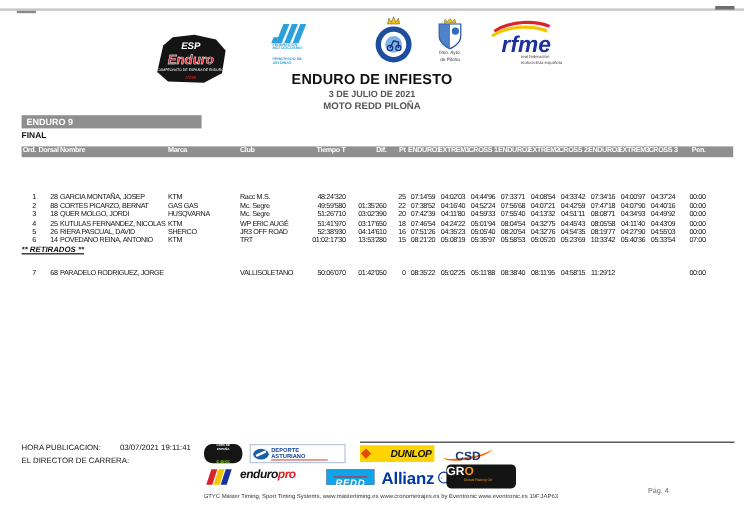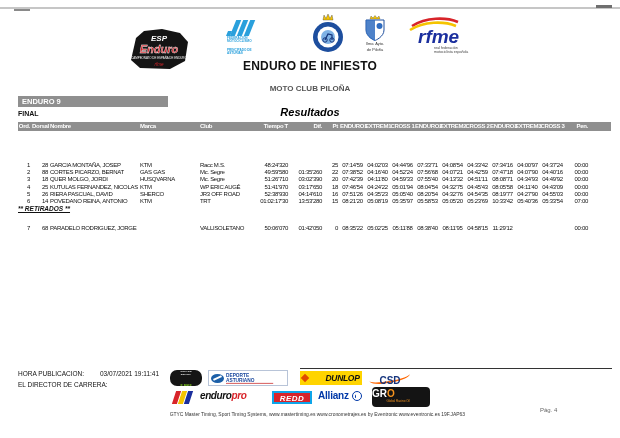--- a/index.html
+++ b/index.html
@@ -69,24 +69,24 @@
   .dunlop .dia { width:6px; height:6px; background:#e04b00; transform:rotate(45deg); }
   .dunlop .txt { font-size:8.5px; font-weight:900; font-style:italic; letter-spacing:-0.3px; color:#101010; }
   .csd { width:44px; height:16px; position:relative; text-align:center; }
   .csd .swoosh { position:absolute; left:1px; top:2px; width:41px; height:11px; border:0 solid transparent;
                  border-bottom:2px solid #f60; border-radius:50%; transform:rotate(-10deg); }
   .csd .txt { position:relative; font-size:10px; font-weight:900; color:#16357d; line-height:16px; }
   .flag { display:flex; gap:1px; }
   .flag i { display:block; width:5px; height:13px; transform:skewX(-18deg); }
   .endpro { font-size:10px; font-weight:900; font-style:italic; letter-spacing:-0.4px; }
   .endpro .b { color:#111; } .endpro .r { color:#d8242a; }
-  .redd { width:40px; height:13px; background:#d8242a; border:2px solid #0ea5e9; color:#fff; text-align:center;
+  .redd { width:40px; height:13px; background:#d8242a; border:6px solid #0ea5e9; color:#fff; text-align:center;
           font-size:8px; font-weight:900; font-style:italic; line-height:11px; letter-spacing:0.5px; }
   .allianz { display:flex; align-items:center; gap:3px; }
-  .allianz .txt { font-size:10px; font-weight:bold; color:#0038a8; letter-spacing:-0.2px; }
+  .allianz .txt { font-size:14px; font-weight:bold; color:#0038a8; letter-spacing:-0.2px; }
   .allianz .circ { width:10px; height:10px; border:1.3px solid #0038a8; border-radius:50%;
                    background:repeating-linear-gradient(90deg, transparent 0 2px, #0038a8 2px 3px, transparent 3px 5px); background-clip:content-box; padding:1.5px; }
   .gro { width:58px; height:20px; background:#141414; border-radius:4px; text-align:left; padding-top:1px; }
   .gro .l1 { font-size:10px; font-weight:900; line-height:11px; }
   .gro .l1 .g { color:#fff; } .gro .l1 .o { color:#f7941d; }
   .gro .l2 { font-size:6px; color:#f7941d; transform:scale(0.5); transform-origin:center top; line-height:6px; }
 </style>
 </head>
 <body>
 
@@ -143,22 +143,22 @@
     <svg width="76" height="39" viewBox="0 0 76 39">
       <path d="M8 11 C 22 2, 42 2, 54 7" stroke="#d8242a" stroke-width="2.6" fill="none"></path>
       <path d="M6 15 C 20 6, 40 6, 52 11" stroke="#f5c400" stroke-width="2.6" fill="none"></path>
       <text x="14" y="28" font-size="19" font-style="italic" font-weight="bold" fill="#1b2f9e">rfme</text>
       <text x="30" y="33.5" font-size="3.6" fill="#444">real federación</text>
       <text x="30" y="38" font-size="3.6" fill="#444">motociclista española</text>
     </svg>
   </div>
 
   <div class="abs t-center title-main">ENDURO DE INFIESTO</div>
-  <div class="abs t-center title-club">MOTO CLUB PILOÑA</div>
-  <div class="abs t-center title-res">Resultados</div>
+  <div class="abs t-center title-date">3 DE JULIO DE 2021</div>
+  <div class="abs t-center title-club">MOTO REDD PILOÑA</div>
 
   <div class="abs cat-bar">ENDURO 9</div>
   <div class="abs stage">FINAL</div>
 
   <div class="abs" id="table-head">
       <div class="grid-row head-row">
         <div class="cell a-r">Ord.</div>
         <div class="cell a-r">Dorsal</div>
         <div class="cell a-l">Nombre</div>
         <div class="cell a-l">Marca</div>

